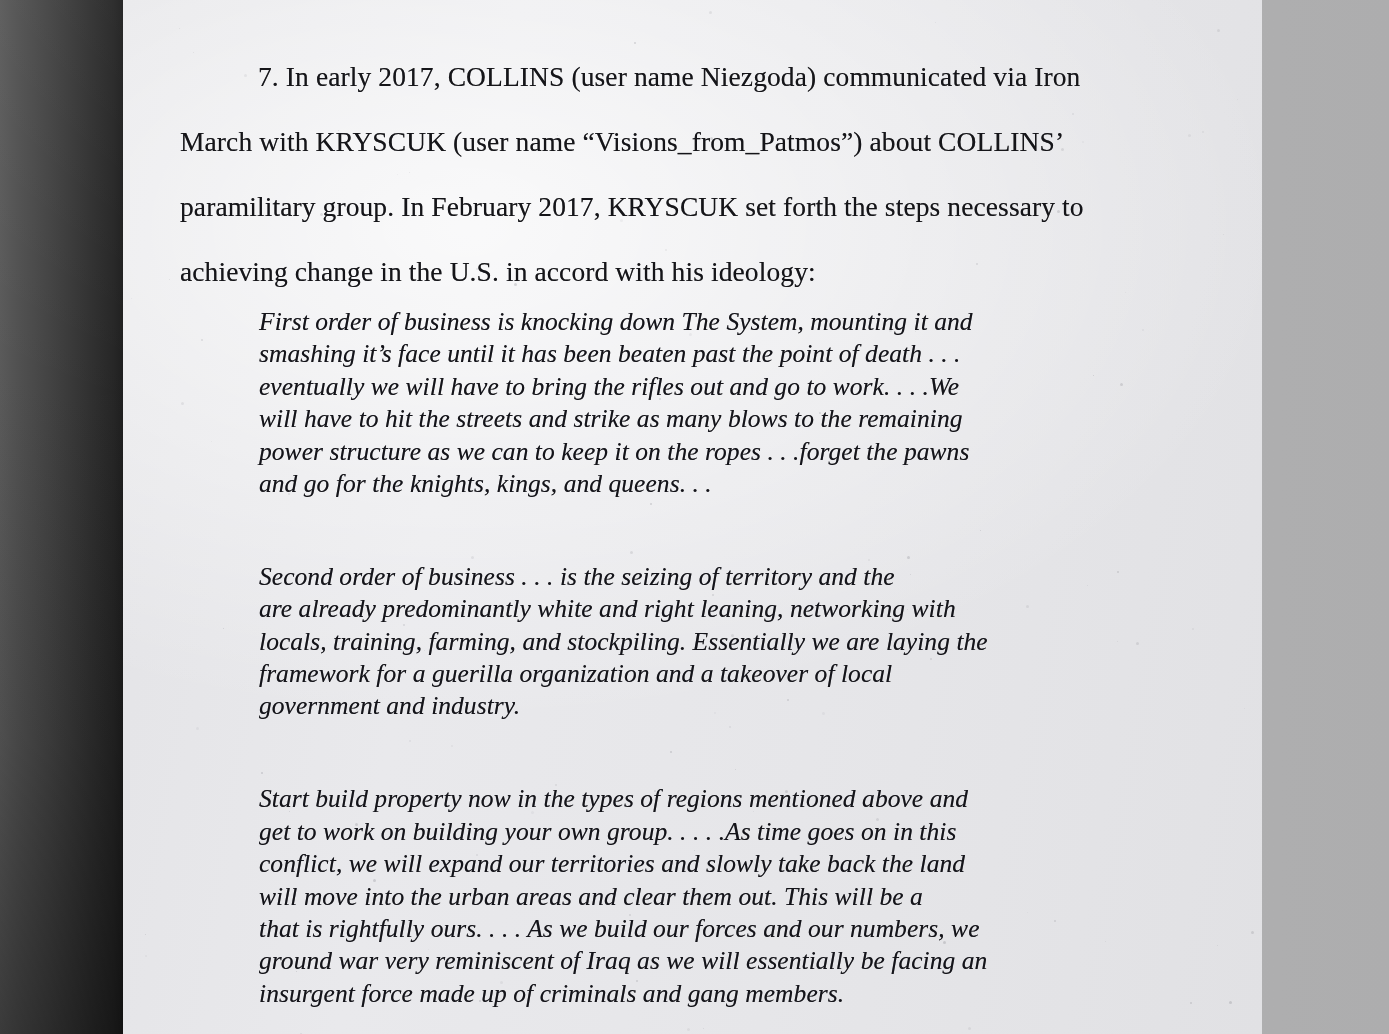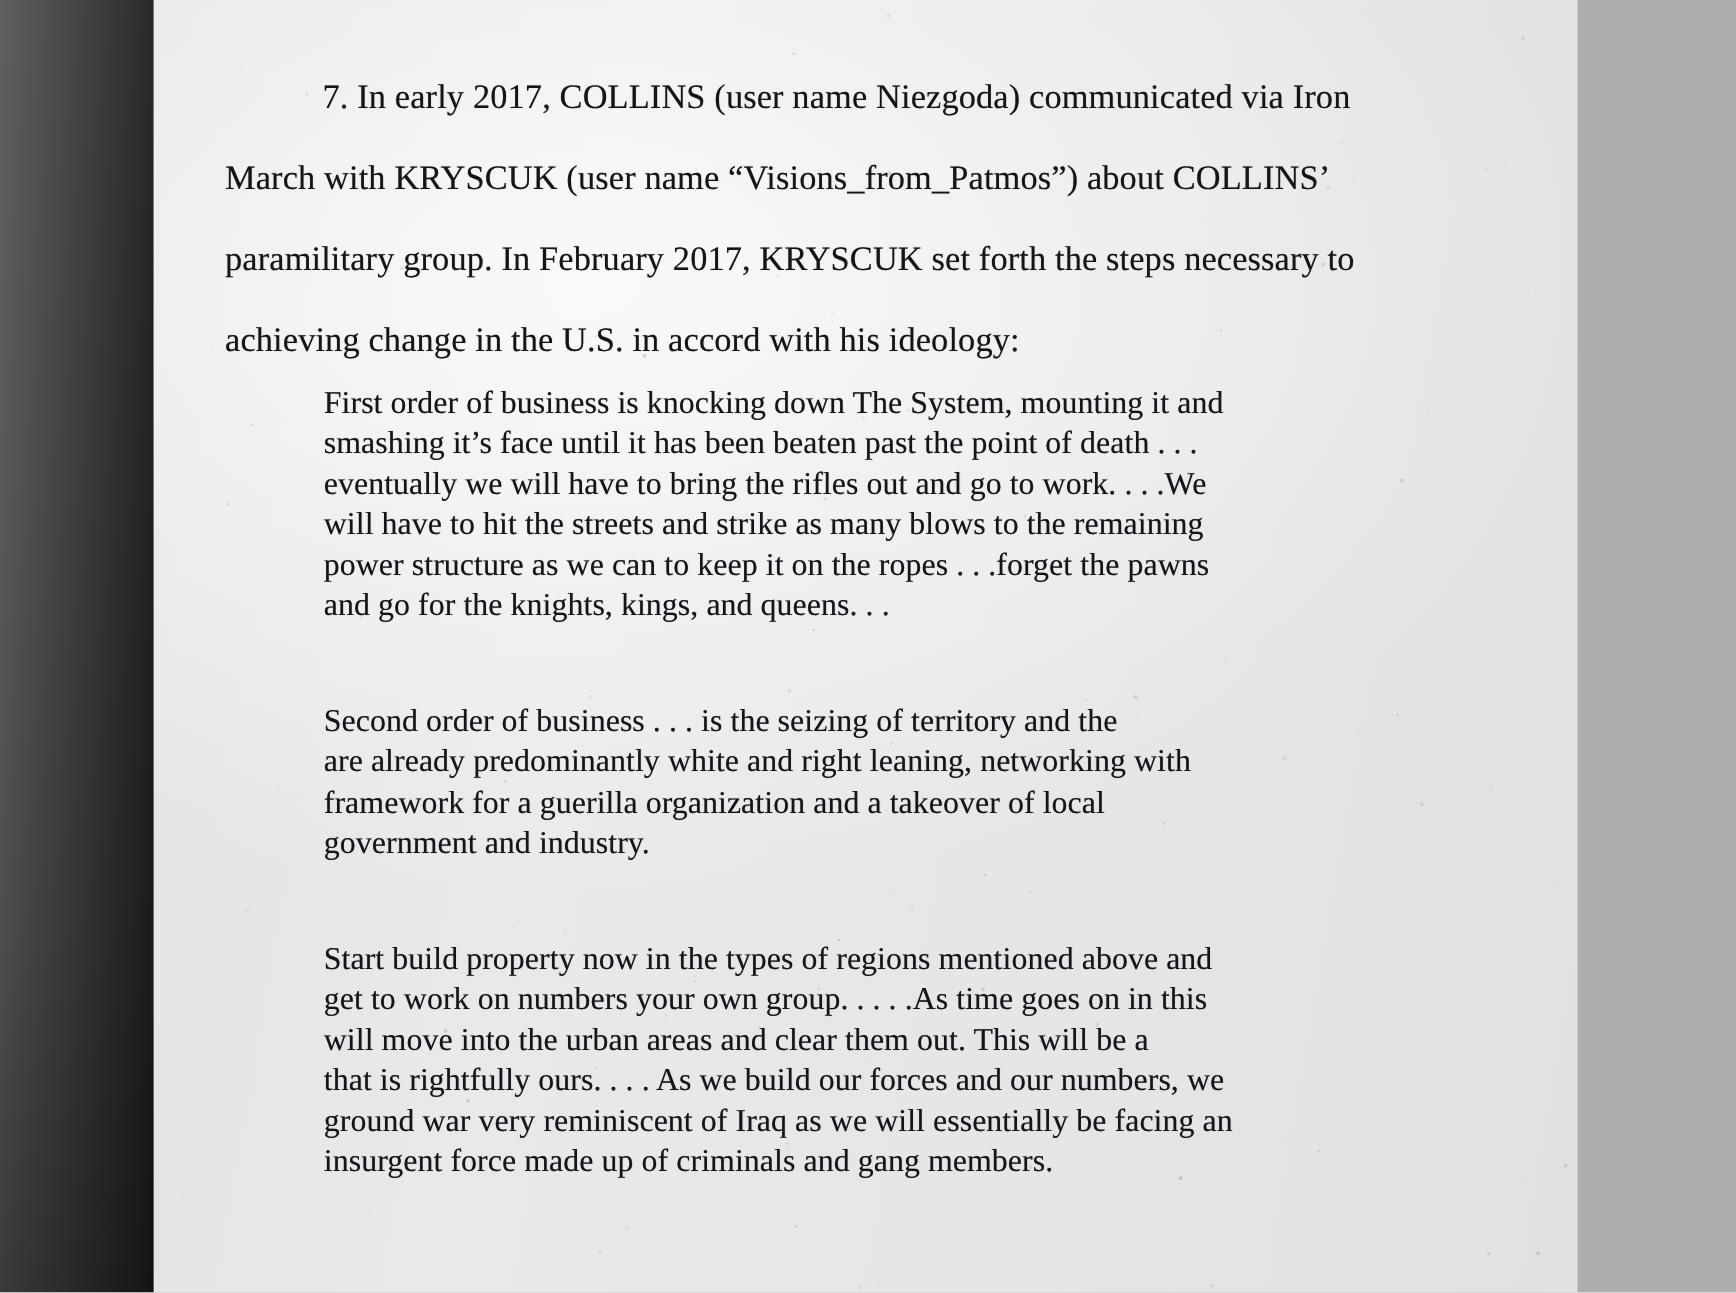--- a/index.html
+++ b/index.html
@@ -119,20 +119,21 @@
     color: #14141a;
     font-size: 25.5px;
     line-height: 32.4px;
     letter-spacing: 0.05px;
   }
 
   .quote-para {
     margin: 0 0 28px 0;
     text-align: justify;
     text-justify: inter-word;
+    font-style: italic;
   }
   .quote-para:last-child {
     margin-bottom: 0;
   }
   .quote-para::after {
     content: "";
     display: inline-block;
     width: 100%;
   }
 
@@ -324,26 +325,28 @@
             <span class="qline">First order of business is knocking down The System, mounting it and</span>
             <span class="qline">smashing it’s face until it has been beaten past the point of death . . .</span>
             <span class="qline">eventually we will have to bring the rifles out and go to work.  . . .We</span>
             <span class="qline">will have to hit the streets and strike as many blows to the remaining</span>
             <span class="qline">power structure as we can to keep it on the ropes . . .forget the pawns</span>
             <span class="qline last">and go for the knights, kings, and queens. . .</span>
           </div>
           <div class="quote-para">
             <span class="qline">Second order of business . . . is the seizing of territory and the</span>
             <span class="qline">are already predominantly white and right leaning, networking with</span>
+            <span class="qline">locals, training, farming, and stockpiling.   Essentially we are laying the</span>
             <span class="qline">framework for a guerilla organization and a takeover of local</span>
             <span class="qline last">government and industry.</span>
           </div>
           <div class="quote-para">
             <span class="qline">Start build property now in the types of regions mentioned above and</span>
-            <span class="qline">get to work on numbers your own group.   . . . .As time goes on in this</span>
+            <span class="qline">get to work on building your own group.   . . . .As time goes on in this</span>
+            <span class="qline">conflict, we will expand our territories and slowly take back the land</span>
             <span class="qline">will move into the urban areas and clear them out.   This will be a</span>
             <span class="qline">that is rightfully ours.     . . . As we build our forces and our numbers, we</span>
             <span class="qline">ground war very reminiscent of Iraq as we will essentially be facing an</span>
             <span class="qline last">insurgent force made up of criminals and gang members.</span>
           </div>
         </div>
 
     </div>
   </div>
 

